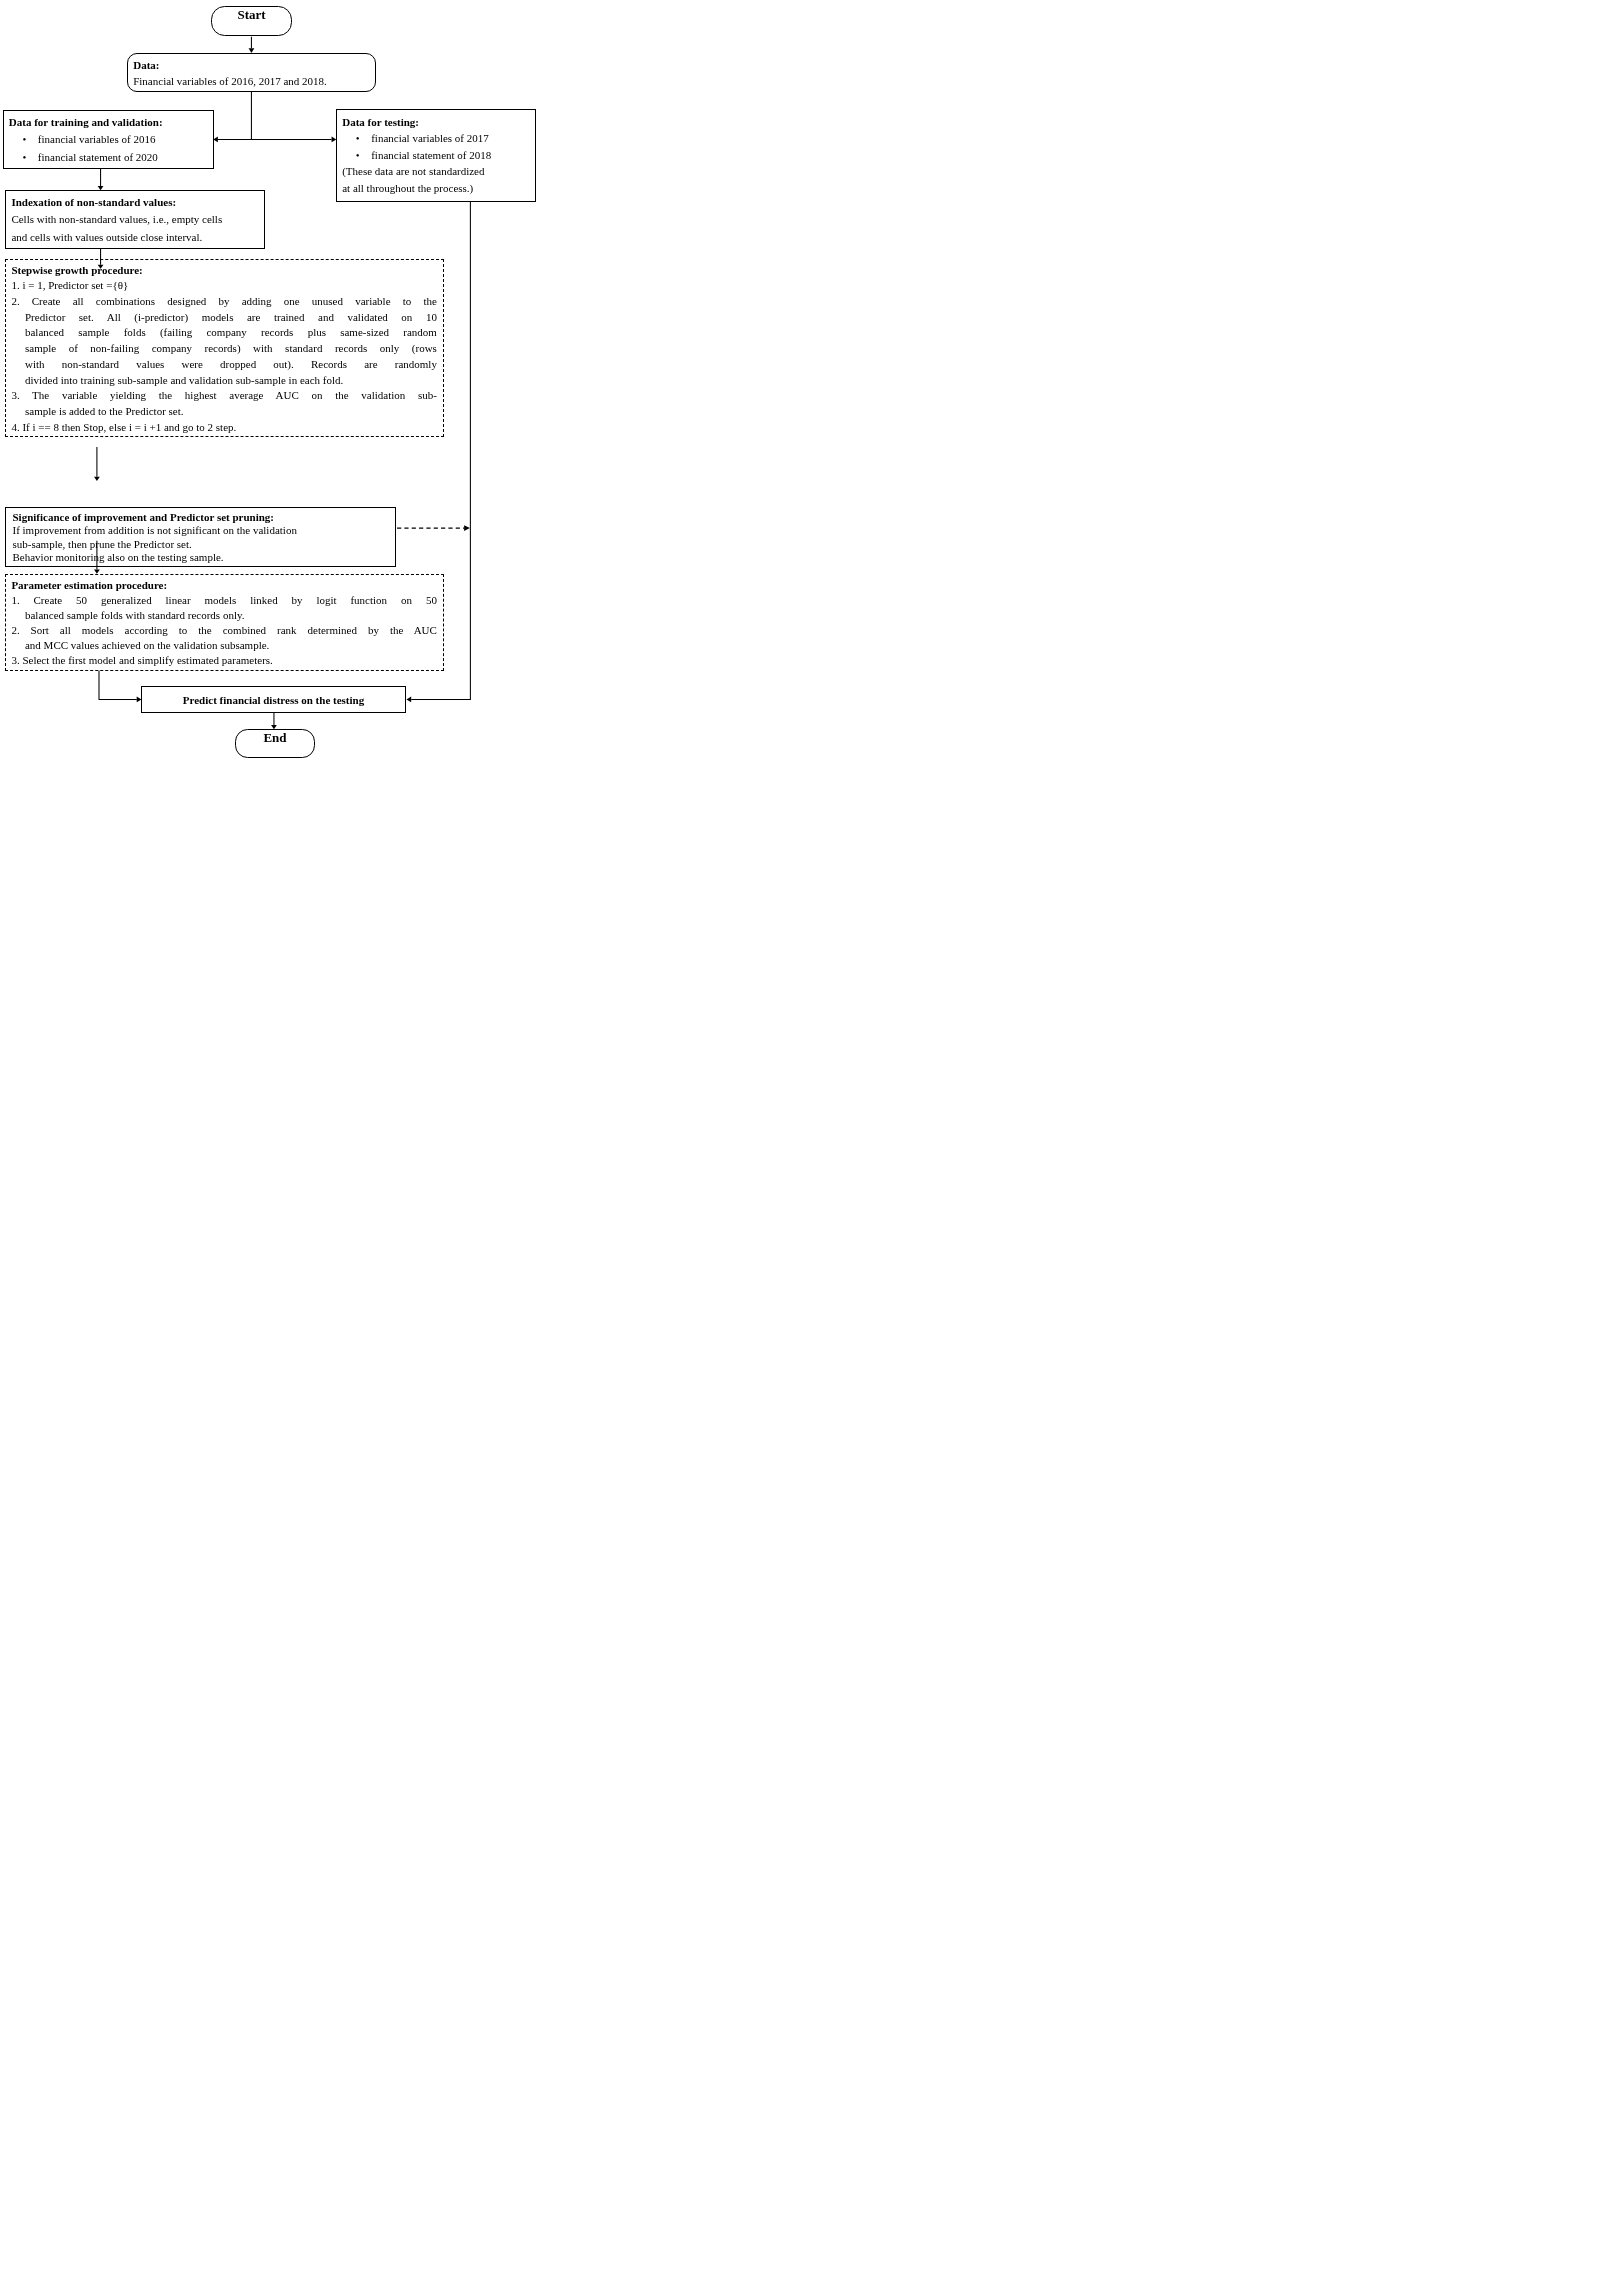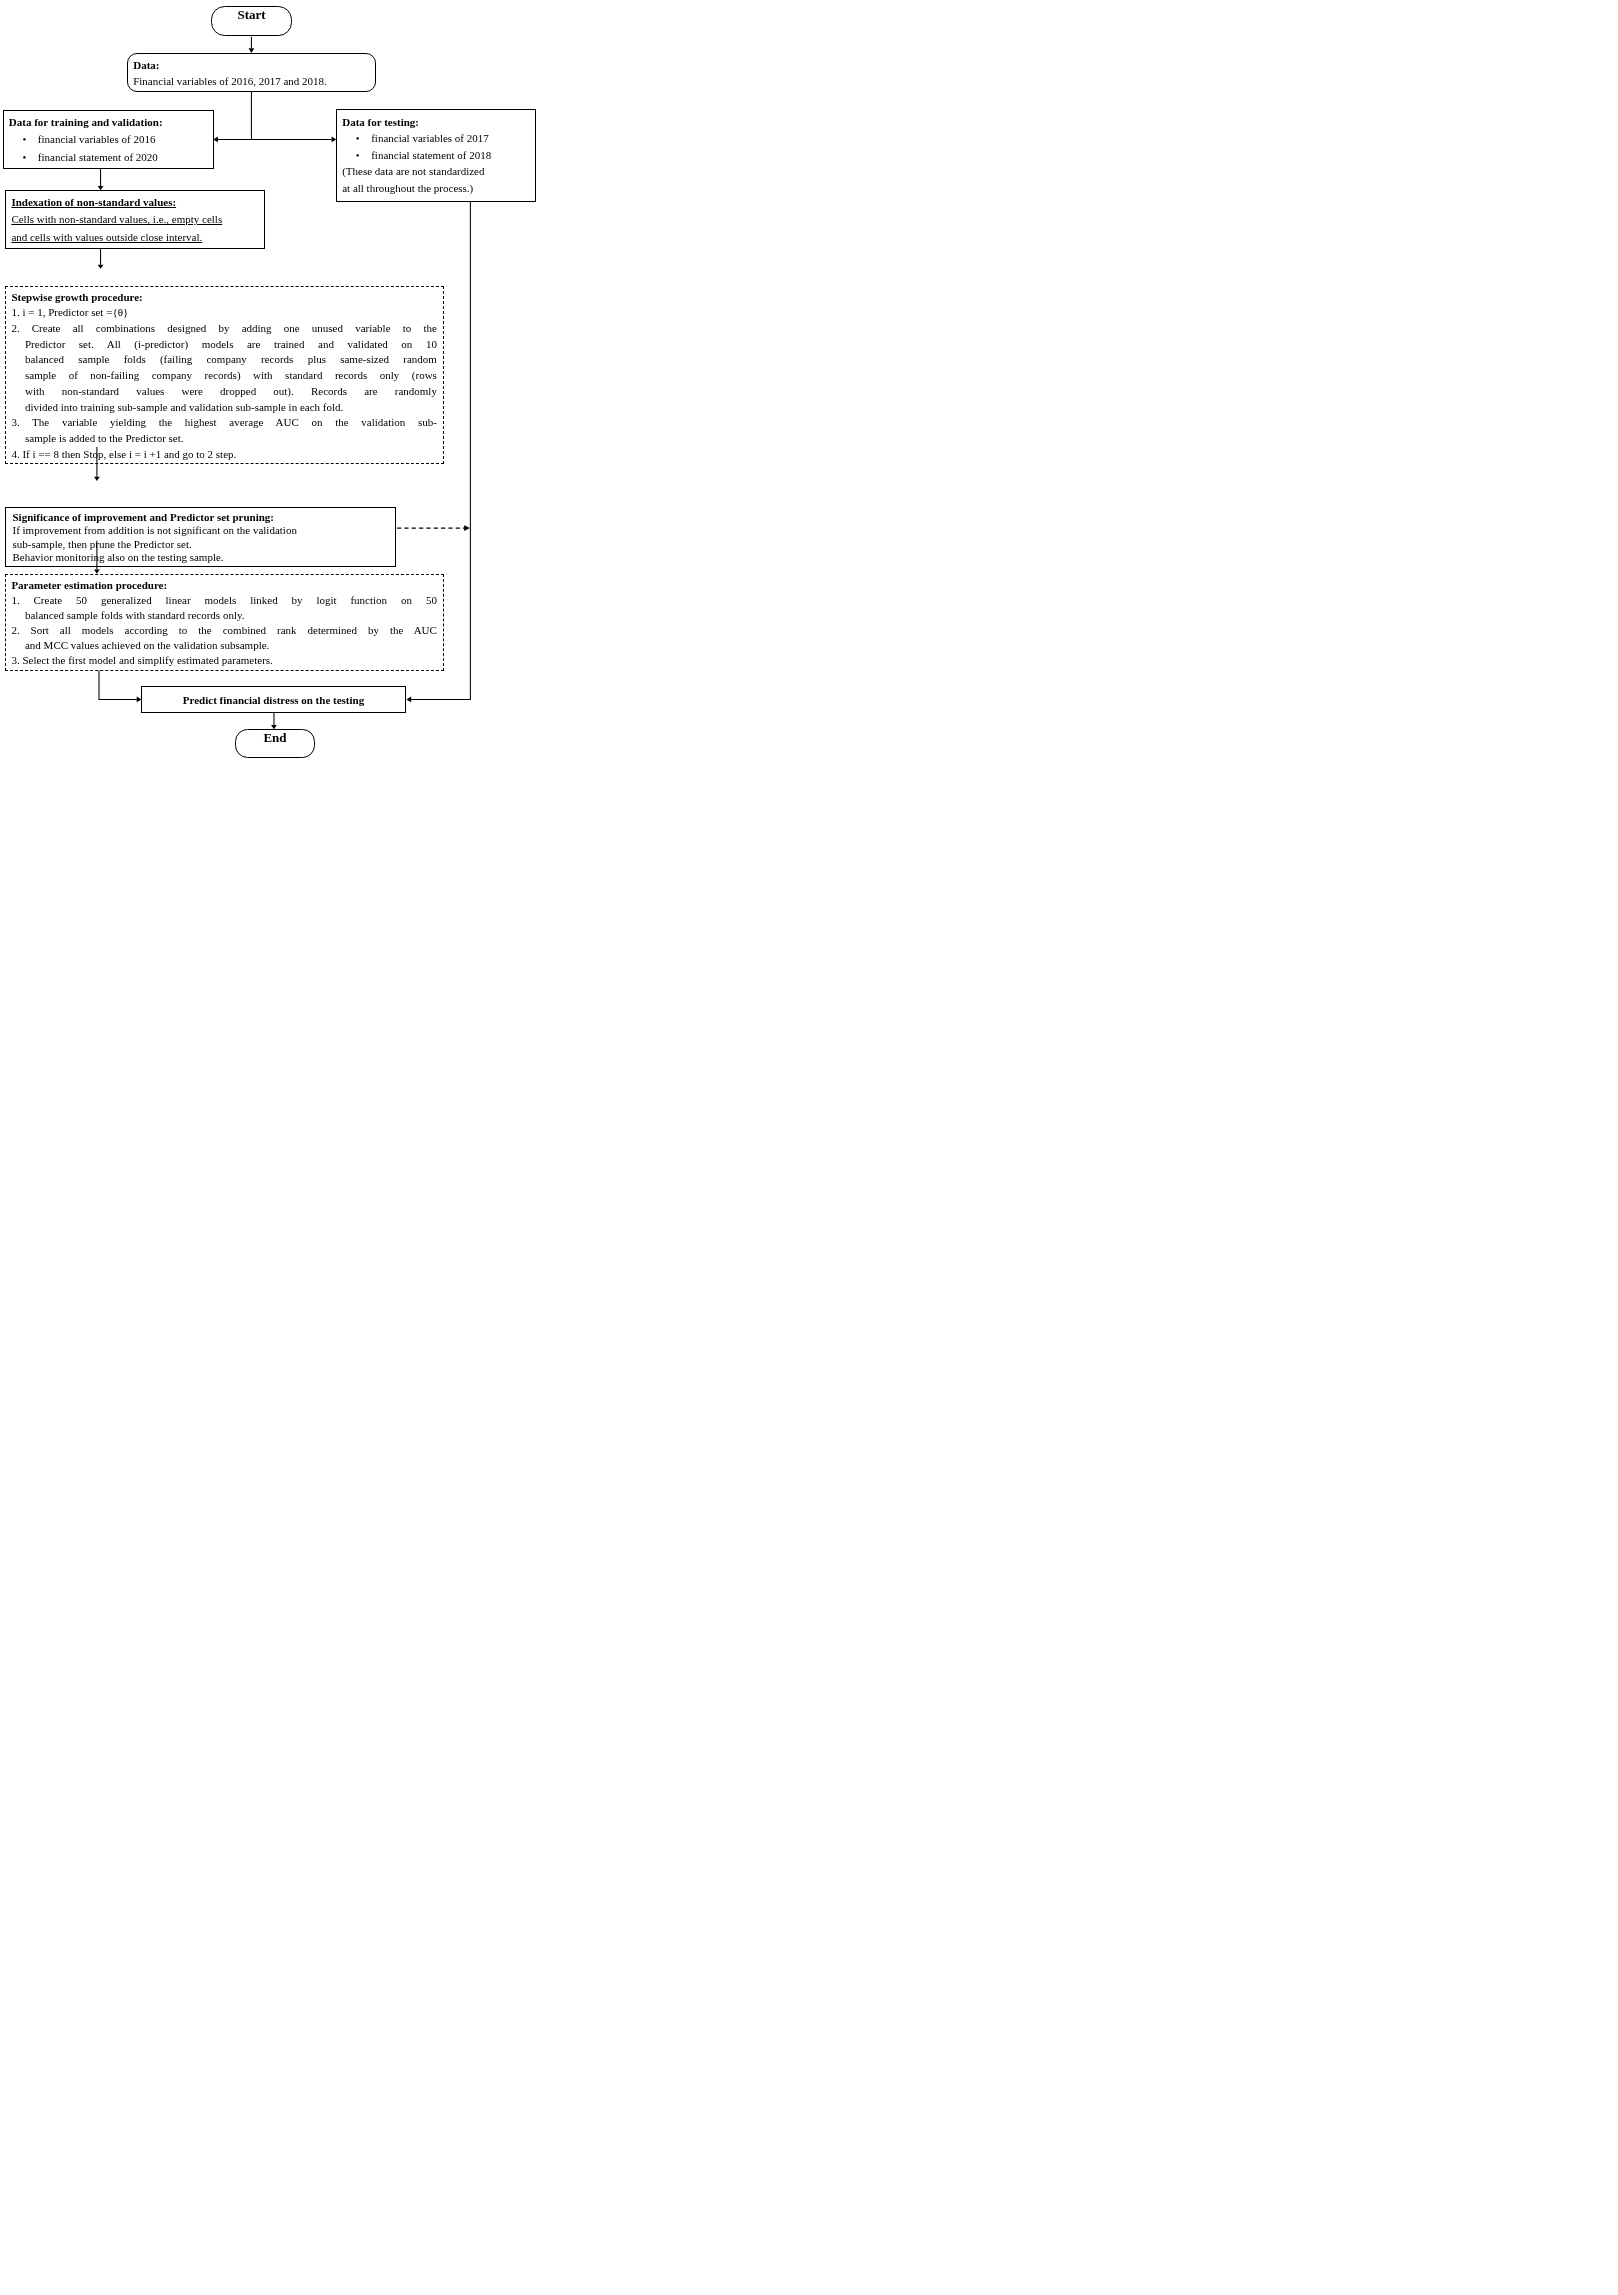--- a/index.html
+++ b/index.html
@@ -27,22 +27,22 @@
     background:#fff;
     box-sizing:border-box;
     display:flex; align-items:flex-start; justify-content:center;
     font-weight:bold; font-size:13px;
   }
   
   .b-start { left:211px; top:6.3px; width:81px; height:30px; border-radius:13.6px; }
   .b-data  { left:127px; top:53px; width:249px; height:39px; padding:2.6px 5.2px; line-height:16px;border-radius:10px; }
   .b-train { left:2.6px; top:110px; width:211px; height:59px; padding:3.1px 5.2px; line-height:17.3px; }
   .b-test  { left:336px; top:109px; width:200px; height:93px; padding:3.7px 5.2px; line-height:16.5px; }
-  .b-index { left:5.2px; top:190px; width:260px; height:59px; padding:3.1px 5.2px; line-height:17.3px;text-decoration:underline; }
-  .b-step  { left:5.2px; top:286px; width:439px; height:178px; padding:2.6px 6.3px 2.6px 5.2px; line-height:15.7px; }
+  .b-index { left:5.2px; top:190px; width:260px; height:59px; padding:3.1px 5.2px; line-height:17.3px; }
+  .b-step  { left:5.2px; top:259px; width:439px; height:178px; padding:2.6px 6.3px 2.6px 5.2px; line-height:15.7px; }
   .b-sig   { left:5.2px; top:507px; width:391px; height:60px; padding:2.6px 6.3px; line-height:13.6px; }
   .b-param { left:5.2px; top:574px; width:439px; height:97px; padding:2.6px 6.3px 2.6px 5.2px; line-height:15px; }
   .b-pred  { left:141px; top:686px; width:265px; height:27px; display:flex; align-items:center; justify-content:center; font-weight:bold; text-align:center; }
   .b-end   { left:235px; top:729px; width:80px; height:29px; border-radius:12.6px; }
   
   .bl { position:relative; padding-left:29px; }
   .bg { position:absolute; left:13.6px; top:0; }
   
   .c { padding-left:13.6px; }
   .jl { text-align:justify; text-align-last:justify; }

